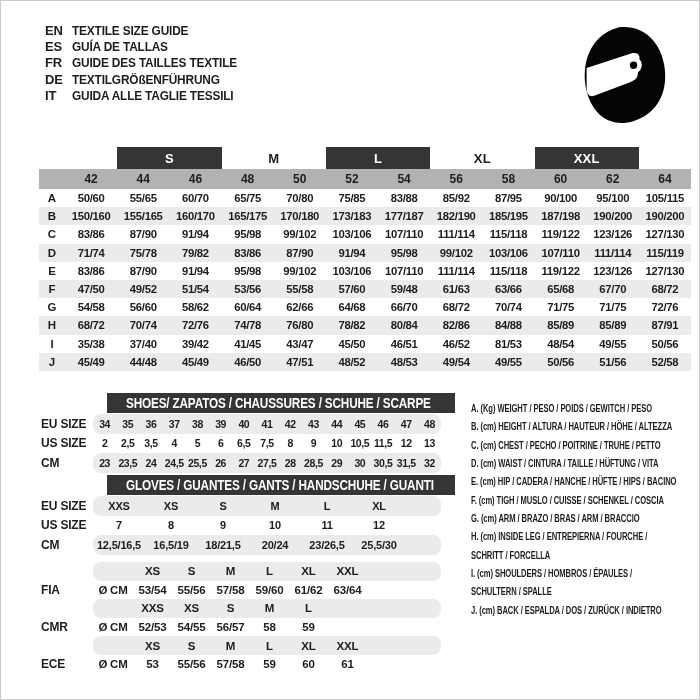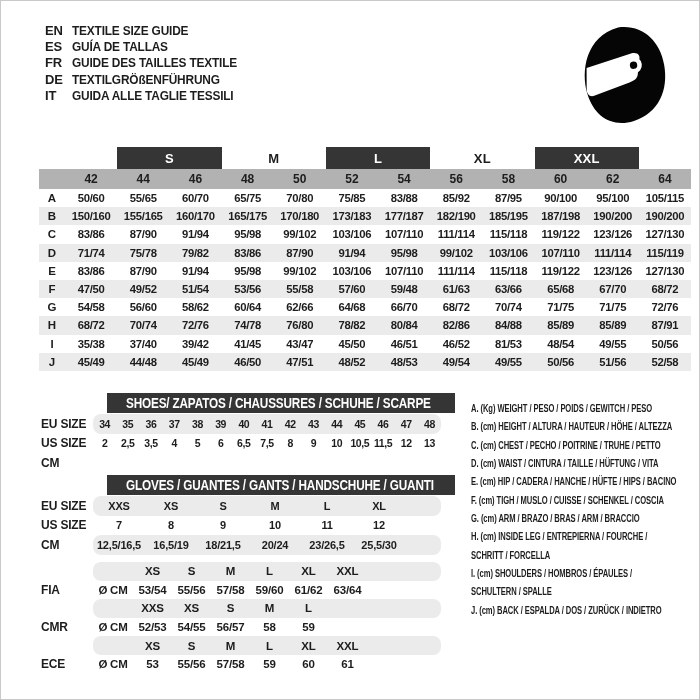--- a/index.html
+++ b/index.html
@@ -304,20 +304,37 @@
           <div class="cell-flex">9</div>
           <div class="cell-flex">10</div>
           <div class="cell-flex">10,5</div>
           <div class="cell-flex">11,5</div>
           <div class="cell-flex">12</div>
           <div class="cell-flex">13</div>
         </div>
       </div>
       <div class="sub-row">
         <div class="sub-label">CM</div>
+        <div class="sub-cells shaded">
+          <div class="cell-flex">23</div>
+          <div class="cell-flex">23,5</div>
+          <div class="cell-flex">24</div>
+          <div class="cell-flex">24,5</div>
+          <div class="cell-flex">25,5</div>
+          <div class="cell-flex">26</div>
+          <div class="cell-flex">27</div>
+          <div class="cell-flex">27,5</div>
+          <div class="cell-flex">28</div>
+          <div class="cell-flex">28,5</div>
+          <div class="cell-flex">29</div>
+          <div class="cell-flex">30</div>
+          <div class="cell-flex">30,5</div>
+          <div class="cell-flex">31,5</div>
+          <div class="cell-flex">32</div>
+        </div>
       </div>
     </div>
   <div class="subtable" id="gloves">
       <div class="sub-title">
         <span class="condensed">GLOVES / GUANTES / GANTS / HANDSCHUHE / GUANTI</span>
       </div>
       <div class="sub-row">
         <div class="sub-label">EU SIZE</div>
         <div class="sub-cells shaded">
           <div class="cell-fixed">XXS</div>

